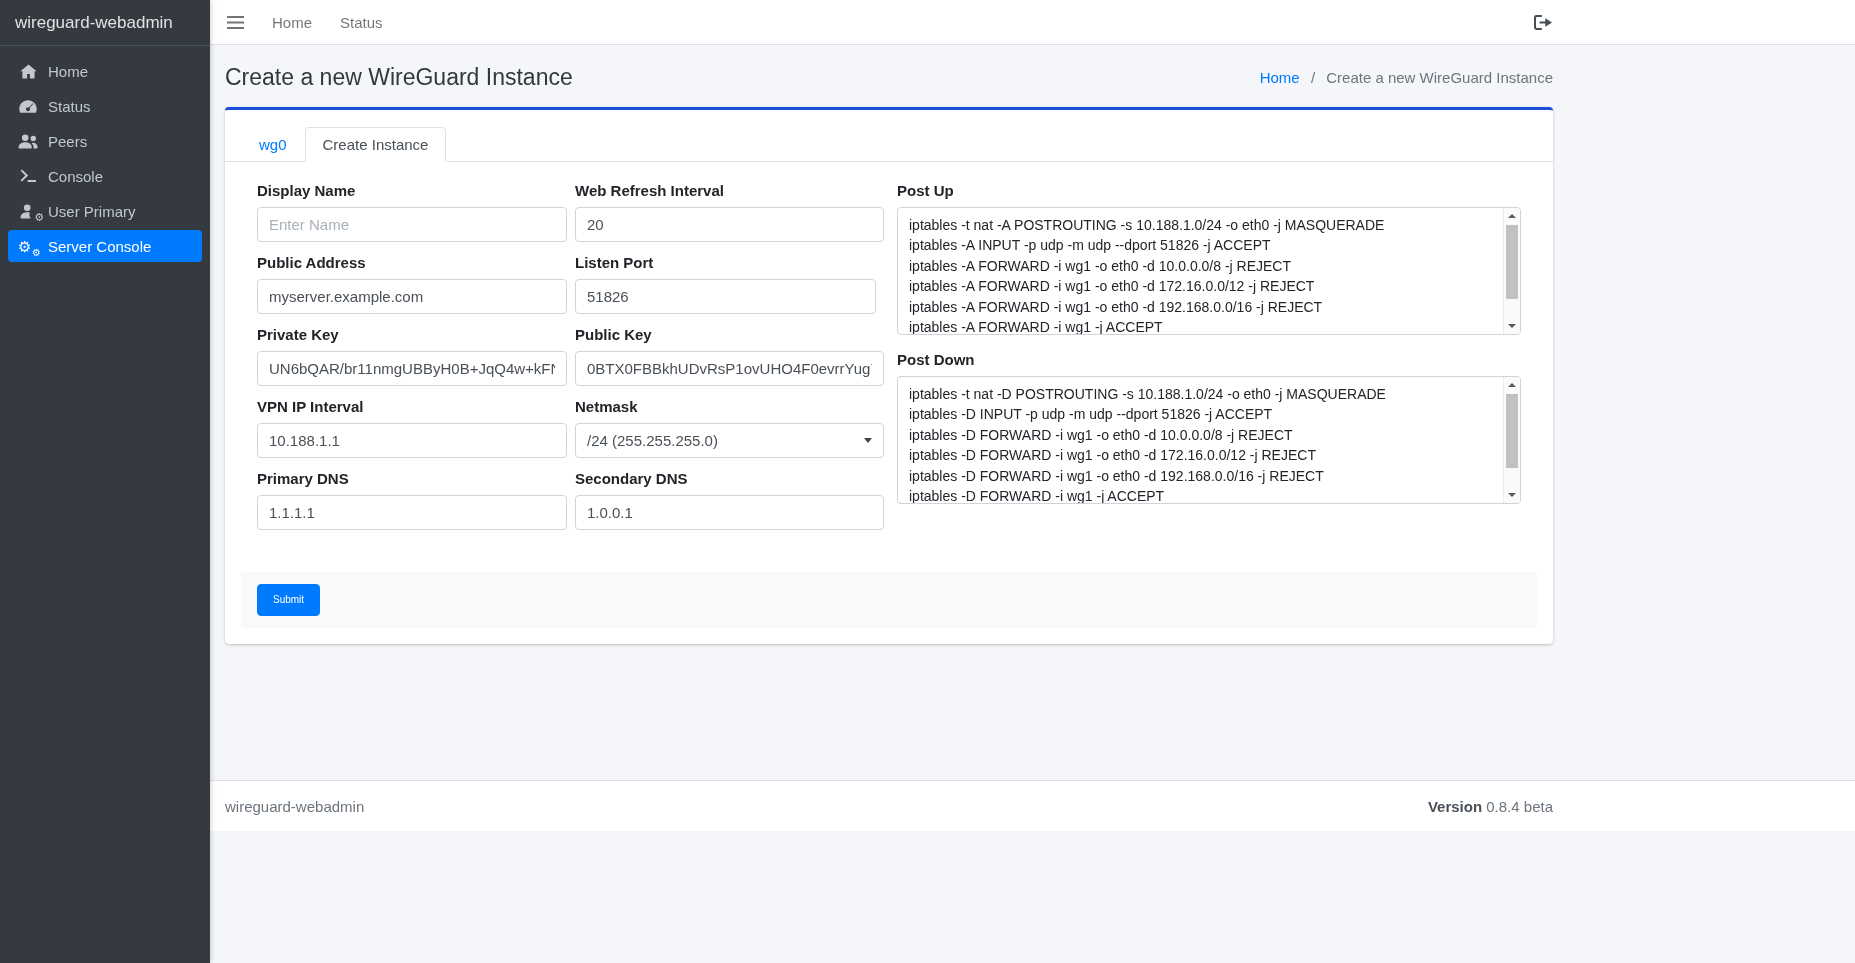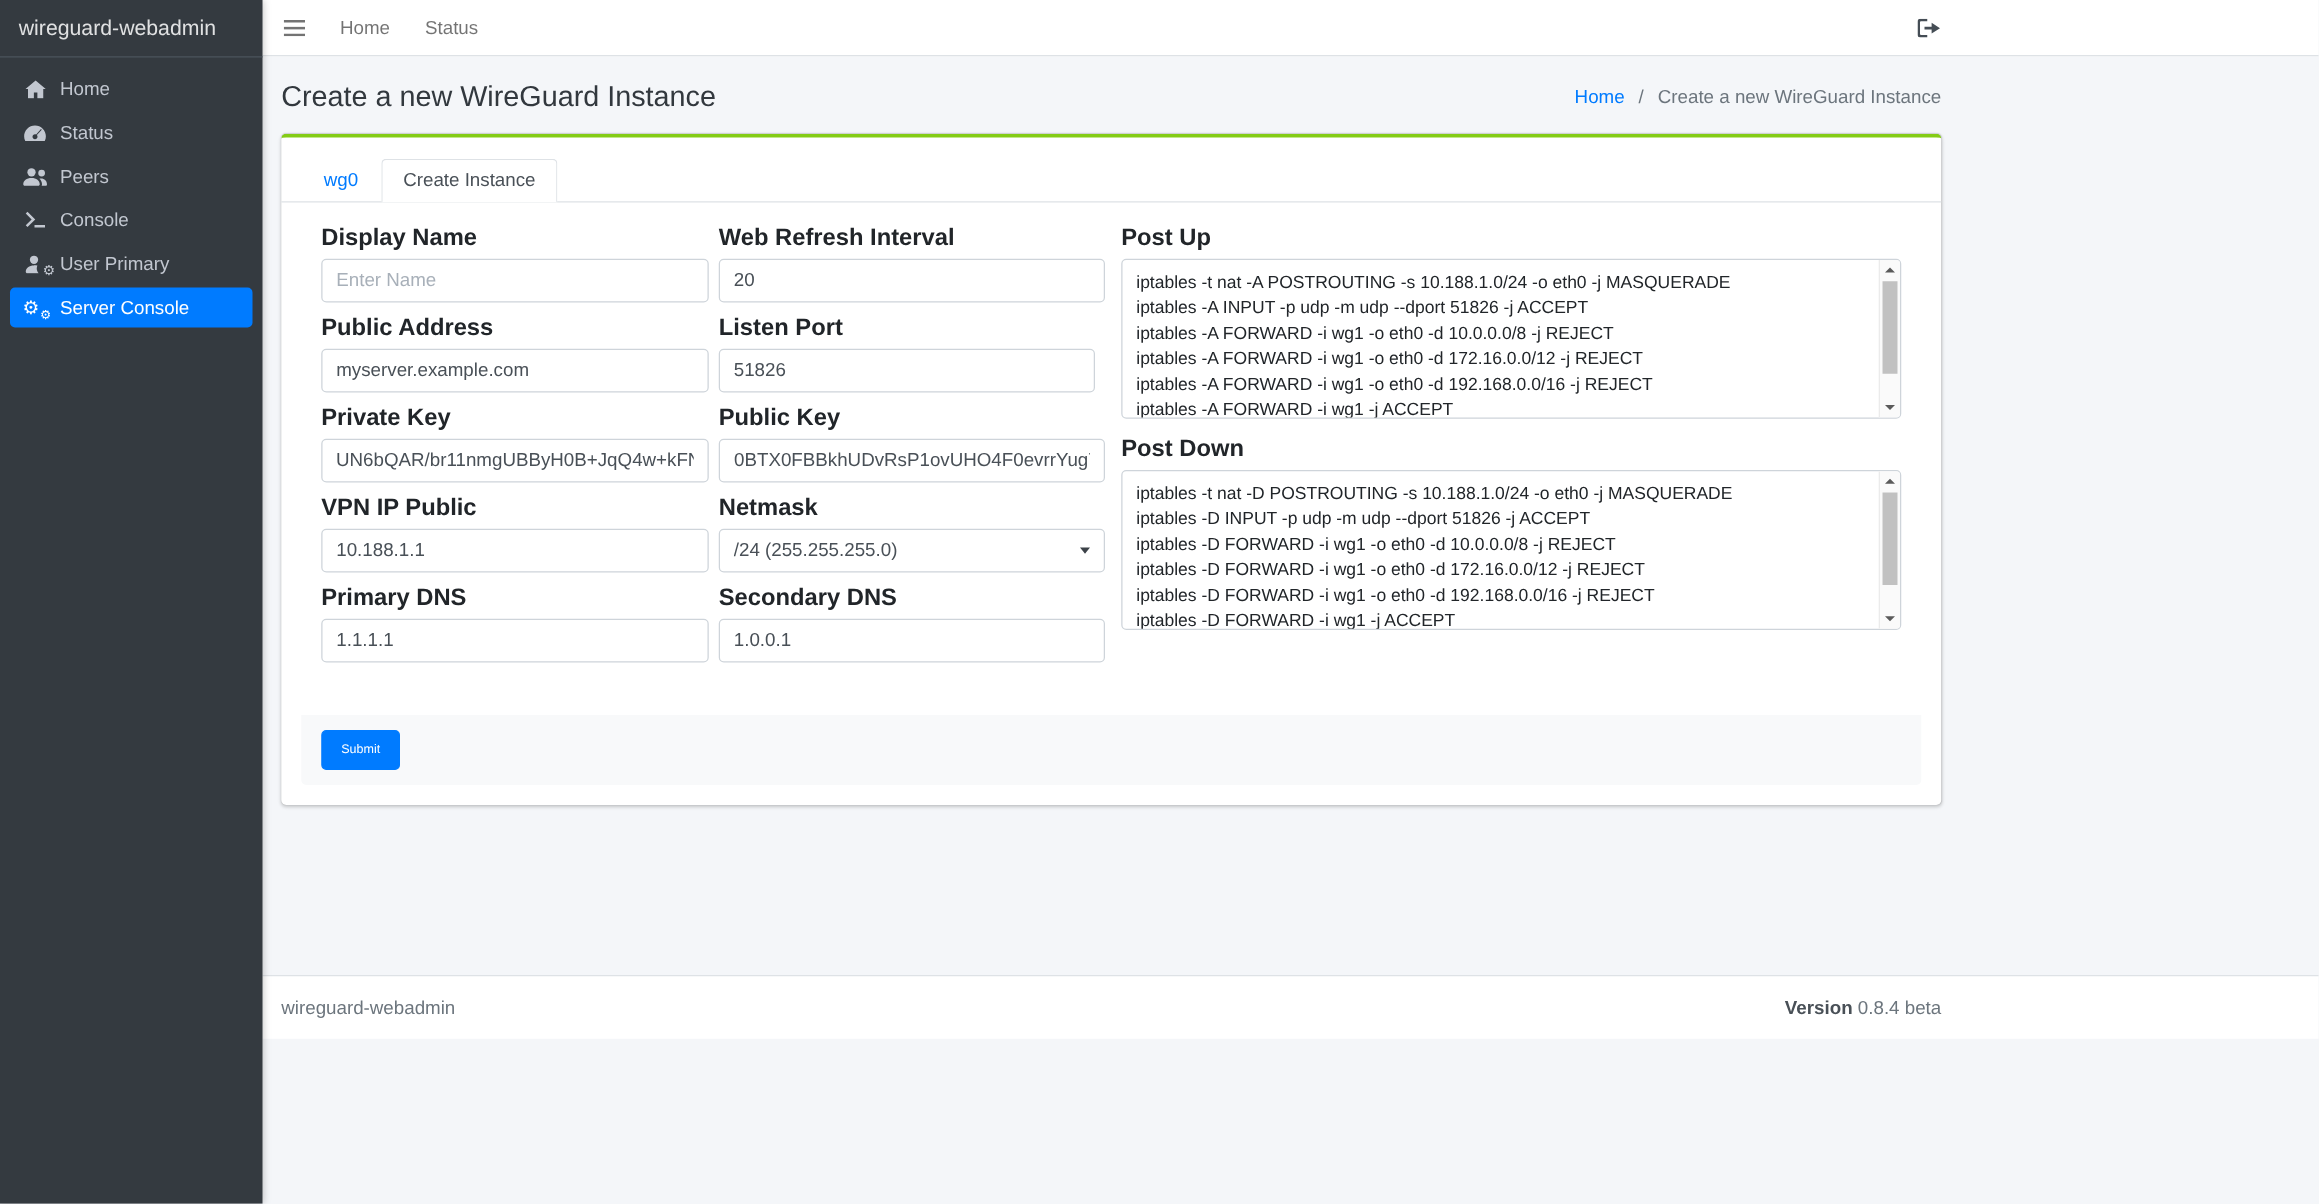--- a/index.html
+++ b/index.html
@@ -48,41 +48,41 @@
   .content { flex: 0 0 auto; min-height: 735px; }
   .content-header { display: flex; justify-content: space-between; align-items: center; margin: 16px 0 14px; }
   .content-header h1 { font-size: 23px; font-weight: 500; color: #32383e; line-height: 32px; }
   .breadcrumb { font-size: 15px; }
   .breadcrumb a { color: #007bff; text-decoration: none; cursor: pointer; }
   .breadcrumb .sep { color: #6c757d; margin: 0 7px; }
   .breadcrumb .cur { color: #6c757d; }
 
   
   .card {
-    background: #fff; border-top: 3px solid #84cc16; border-radius: 4px;
+    background: #fff; border-top: 3px solid #1d4ed8; border-radius: 4px;
     box-shadow: 0 0 1px rgba(0,0,0,.125), 0 1px 3px rgba(0,0,0,.2);
   }
   .card-header { display: flex; padding: 17px 16px 0; border-bottom: 1px solid #dee2e6; }
   .tab {
     display: inline-block; padding: 8px 17px; margin-bottom: -1px;
     border: 1px solid transparent; border-radius: 4px 4px 0 0;
     color: #007bff; text-decoration: none; cursor: pointer;
   }
   .tab.active { color: #495057; background: #fff; border-color: #dee2e6 #dee2e6 #fff; }
   .card-body { padding: 20px 16px 16px; }
   .form-layout { display: flex; padding: 0 16px; }
   .left-cols { width: 627px; margin-right: 13px; }
   .right-col { width: 624px; }
   .lrow { display: flex; margin-bottom: 12px; }
   .c1 { width: 310px; margin-right: 8px; }
   .c2 { width: 309px; }
   .split { display: flex; gap: 42px; }
   .split .sub { flex: 1; }
   .split .sub:first-child { margin-right: 8px; }
-  .field label { display: block; font-weight: 700; font-size: 19px; margin-bottom: 7px; color: #212529; line-height: 18px; }
+  .field label { display: block; font-weight: 700; font-size: 15px; margin-bottom: 7px; color: #212529; line-height: 18px; }
   .tinput {
     width: 100%; height: 35px; border: 1px solid #ced4da; border-radius: 4px;
     padding: 0 11px; font-size: 15px; color: #495057; background: #fff;
     font-family: inherit; outline: none;
   }
   .tinput::placeholder { color: #a8b0b9; }
   .select-wrap { position: relative; }
   select.tinput { appearance: none; -webkit-appearance: none; padding-right: 28px; cursor: pointer; }
   .caret {
     position: absolute; right: 12px; top: 15px; width: 0; height: 0;
@@ -266,21 +266,21 @@
                     <input class="tinput" value="UN6bQAR/br11nmgUBByH0B+JqQ4w+kFNFbmC8R" style="">
                   </div>
                   <div class="field c2">
                     <label>Public Key</label>
                     <input class="tinput" value="0BTX0FBBkhUDvRsP1ovUHO4F0evrrYug7IEJRyA3sr" style="">
                   </div>
                 </div>
 
                 <div class="lrow">
                   <div class="field c1">
-                    <label>VPN IP Public</label>
+                    <label>VPN IP Interval</label>
                     <input class="tinput" value="10.188.1.1" style="">
                   </div>
                   <div class="field c2">
                     <label>Netmask</label>
                     <div class="select-wrap">
                       <select class="tinput">
                         <option>/24 (255.255.255.0)</option>
                       </select>
                       <span class="caret"></span>
                     </div>

